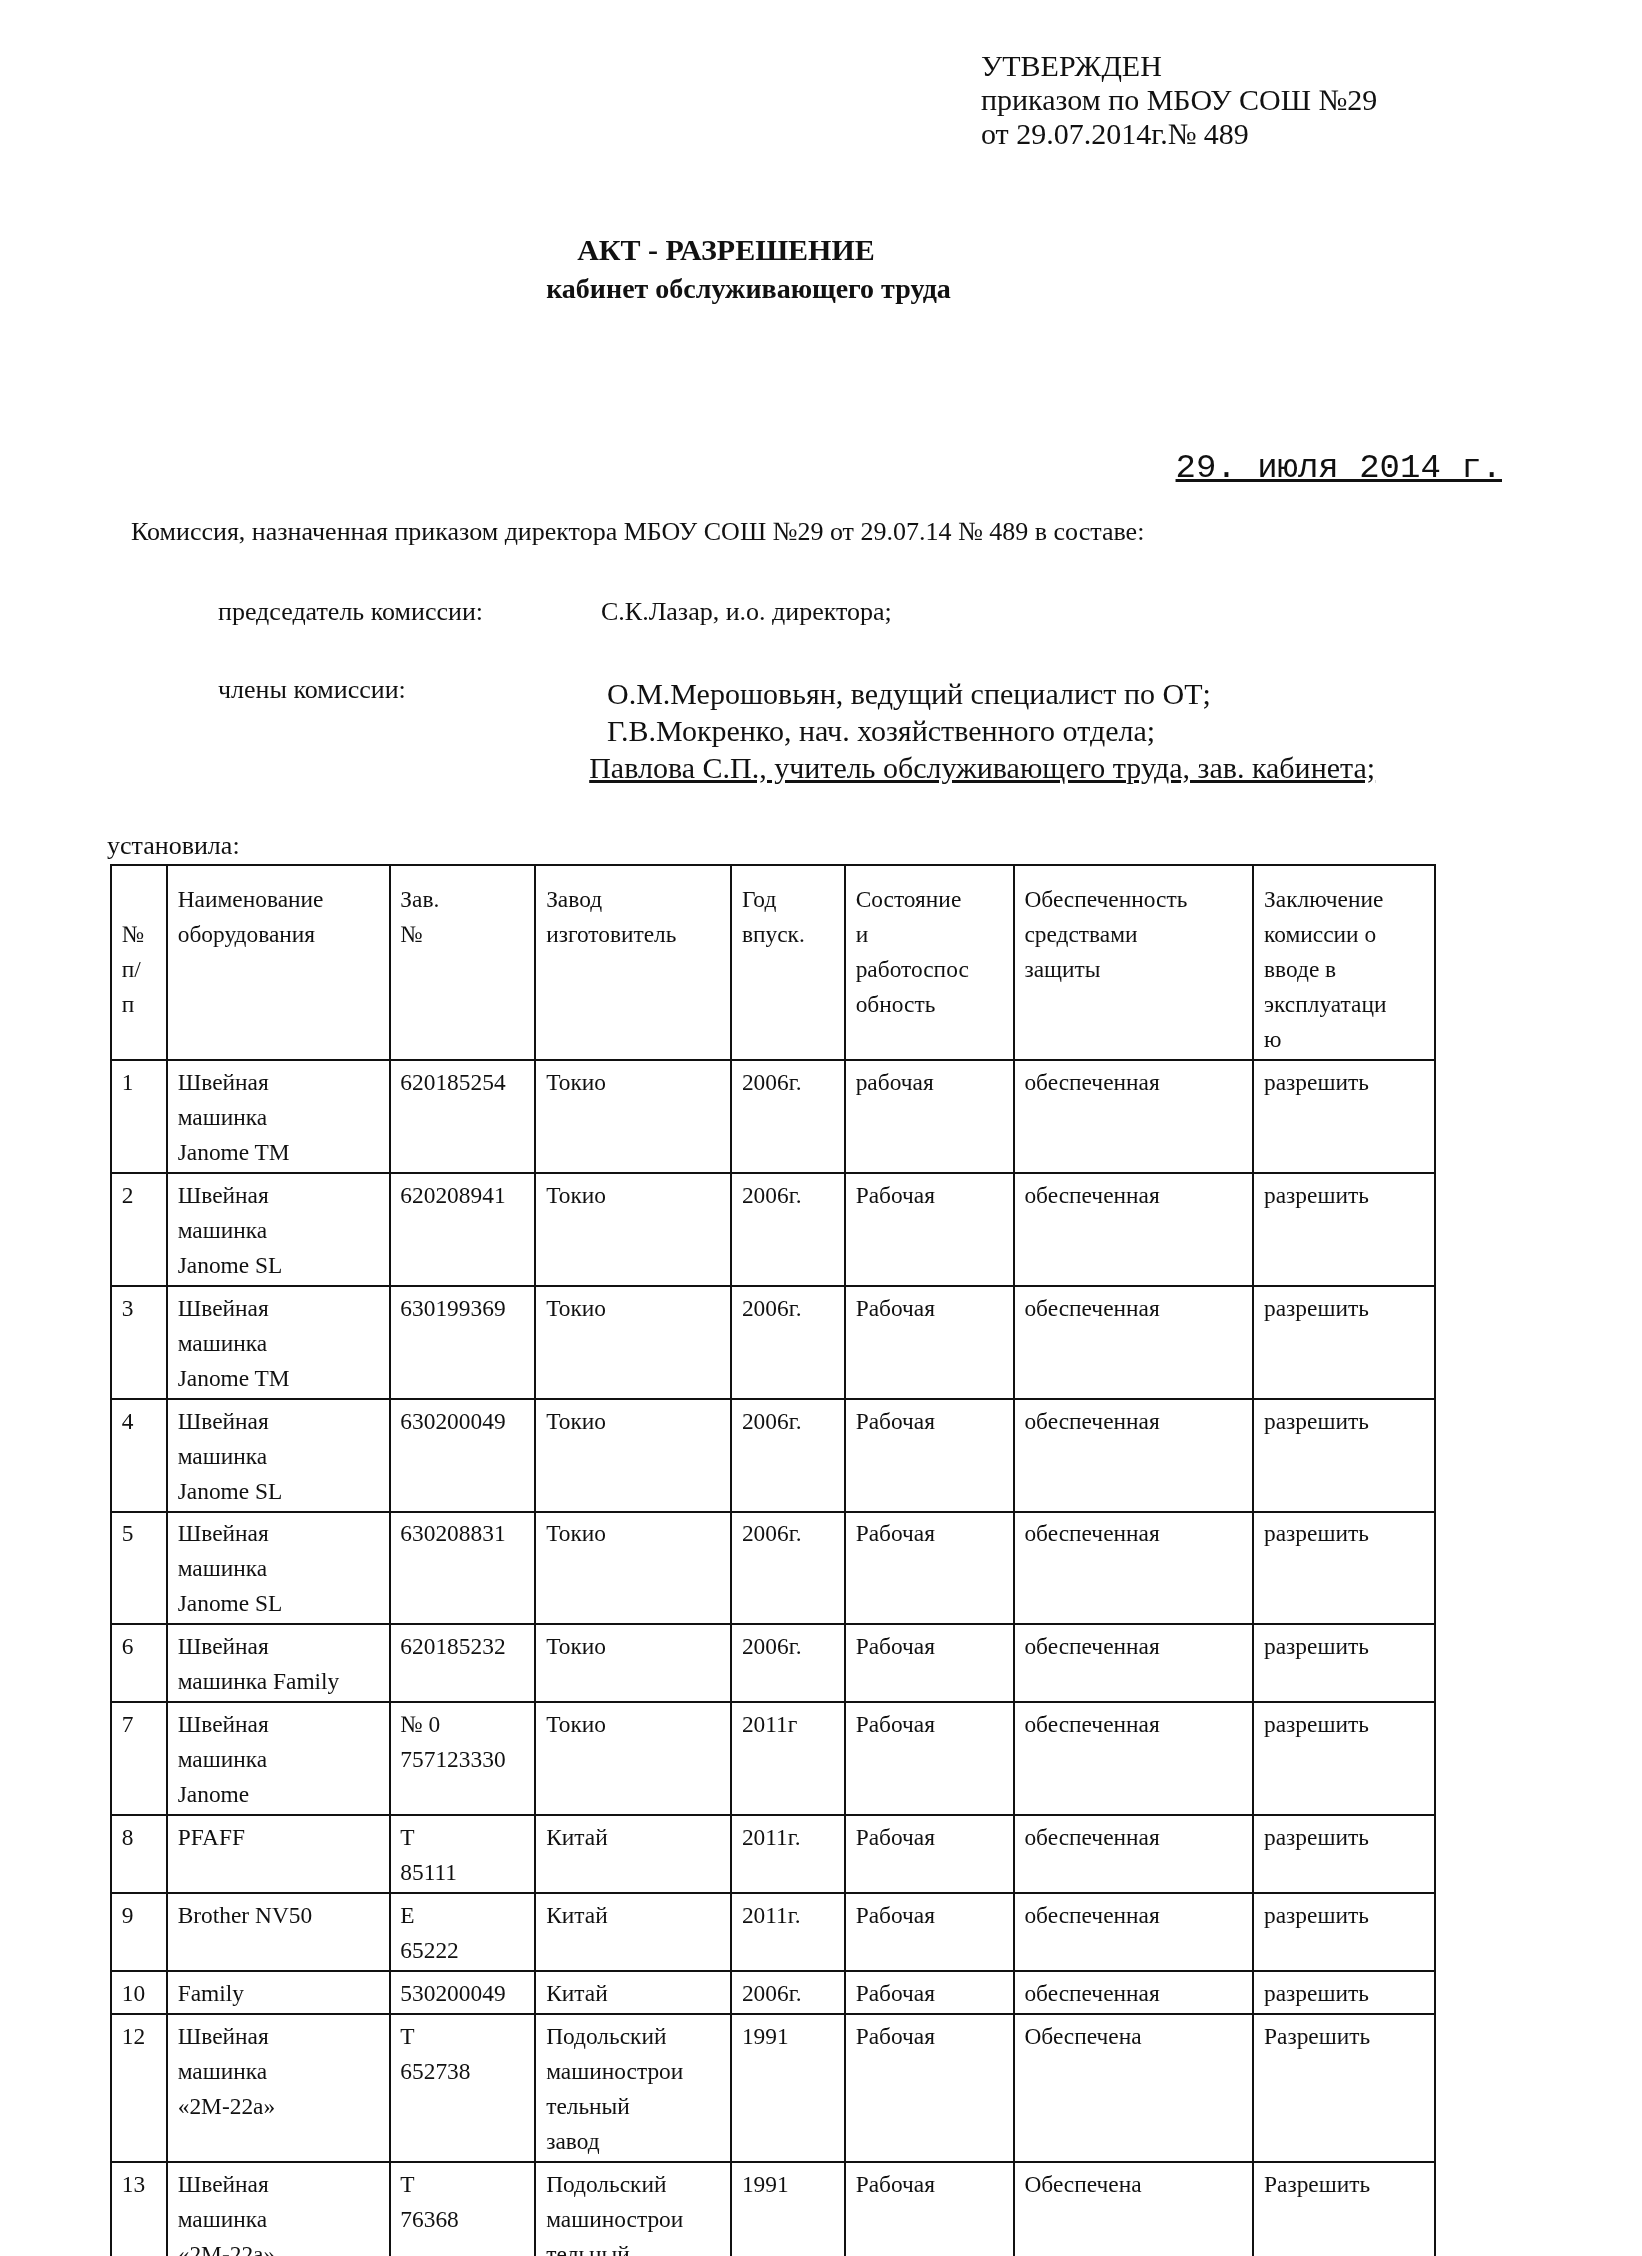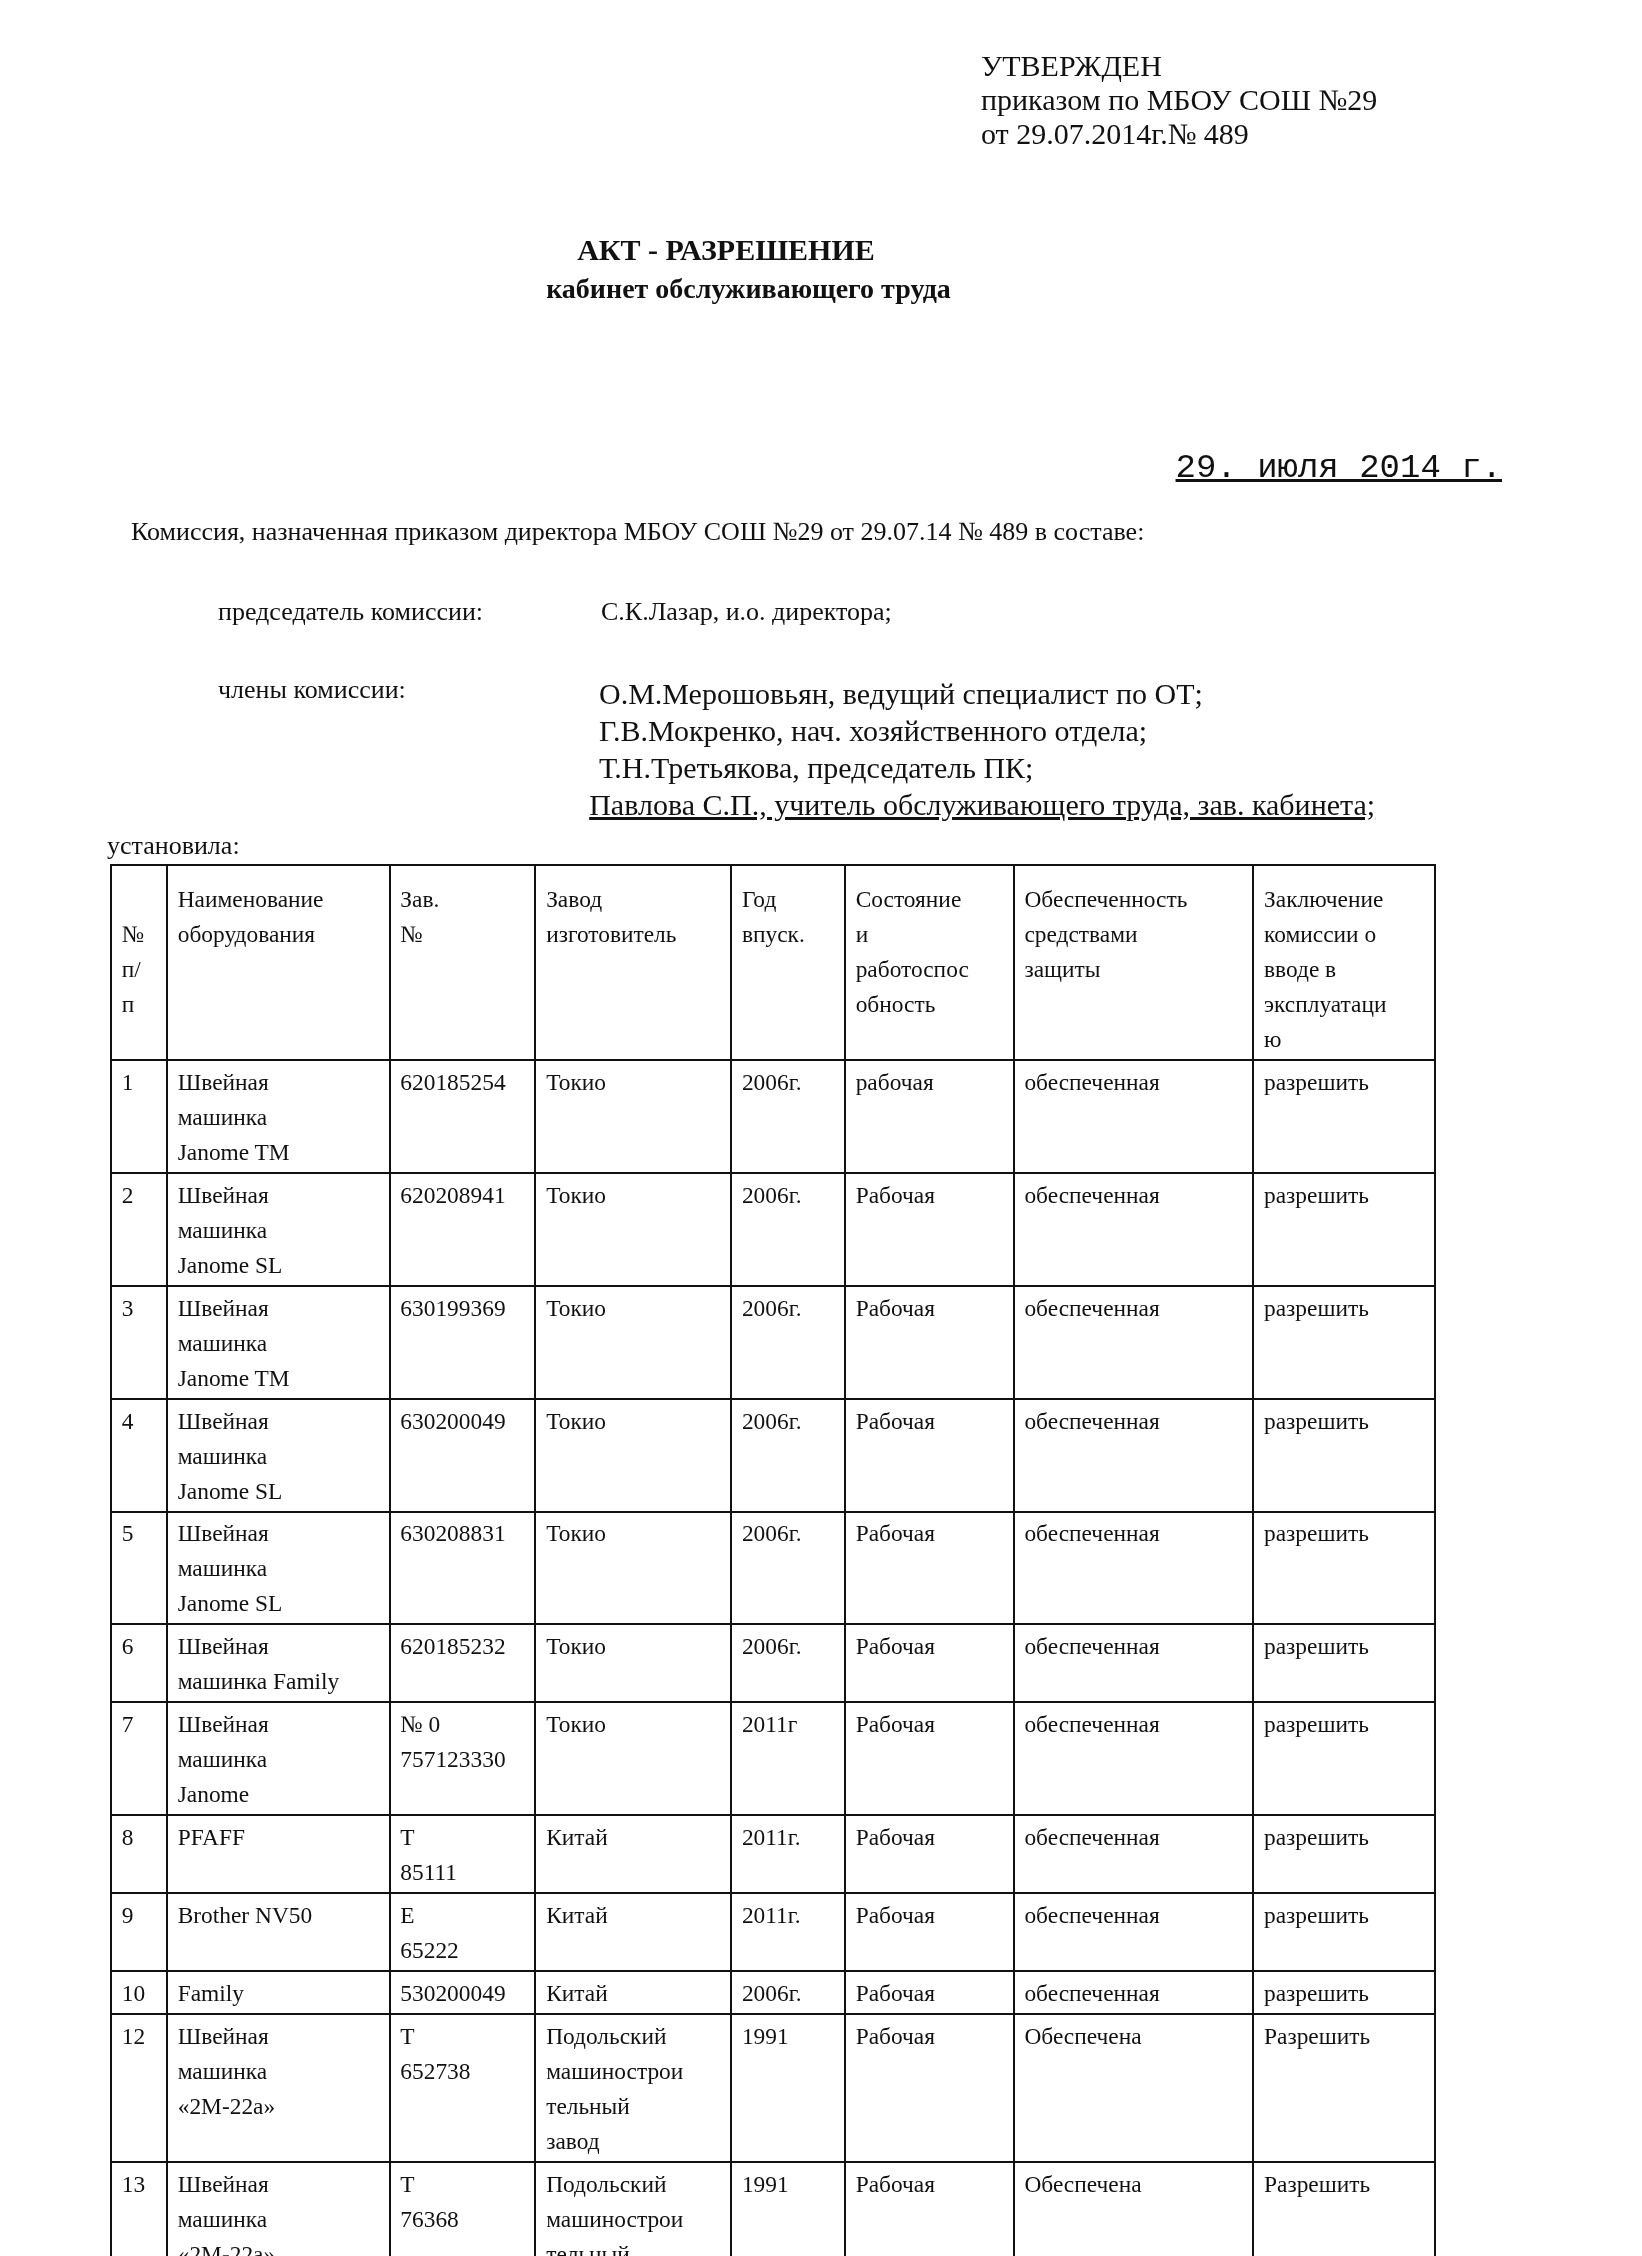--- a/index.html
+++ b/index.html
@@ -23,21 +23,21 @@
     position: absolute; right: 140px; top: 449px; font-size: 34px;
     text-decoration: underline; white-space: nowrap; font-family: Liberation Mono, monospace;
   }
   .para { position: absolute; font-size: 26px; white-space: nowrap; }
   .commission { left: 131px; top: 517px; }
   .lbl { left: 218px; }
   .val { left: 601px; }
   .row-chair { top: 597px; }
   .row-mem { top: 675px; }
   .members { position: absolute; left: 599px; top: 675px; font-size: 30px; line-height: 37px; }
-  .members div { white-space: nowrap; }
+  .members div { white-space: nowrap; margin-left: 8px; }
   .members div:last-child { margin-left: -9.8px; text-decoration: underline; }
   .established { left: 107px; top: 831px; }
 
   table.equip {
     position: absolute; left: 110px; top: 864px; width: 1326px;
     border-collapse: collapse; font-size: 23.4px; line-height: 35px;
   }
   table.equip td, table.equip th {
     border: 2px solid #111; vertical-align: top; text-align: left;
     padding: 3.9px 7.8px 2px 9.8px; font-weight: normal;
@@ -68,21 +68,20 @@
 
 <div class="para commission">Комиссия, назначенная приказом директора МБОУ СОШ №29 от 29.07.14 № 489 в составе:</div>
 
 <div class="para lbl row-chair">председатель комиссии:</div>
 <div class="para val row-chair">С.К.Лазар, и.о. директора;</div>
 
 <div class="para lbl row-mem">члены комиссии:</div>
 <div class="members">
   <div>О.М.Мерошовьян, ведущий специалист по ОТ;</div>
   <div>Г.В.Мокренко, нач. хозяйственного отдела;</div>
-  <div>Т.Н.Третьякова, председатель ПК;</div>
   <div>Павлова С.П., учитель обслуживающего труда, зав. кабинета;</div>
 </div>
 
 <div class="para established">установила:</div>
 
 <table class="equip">
   <colgroup>
     <col class="c1">
       <col class="c2">
       <col class="c3">

